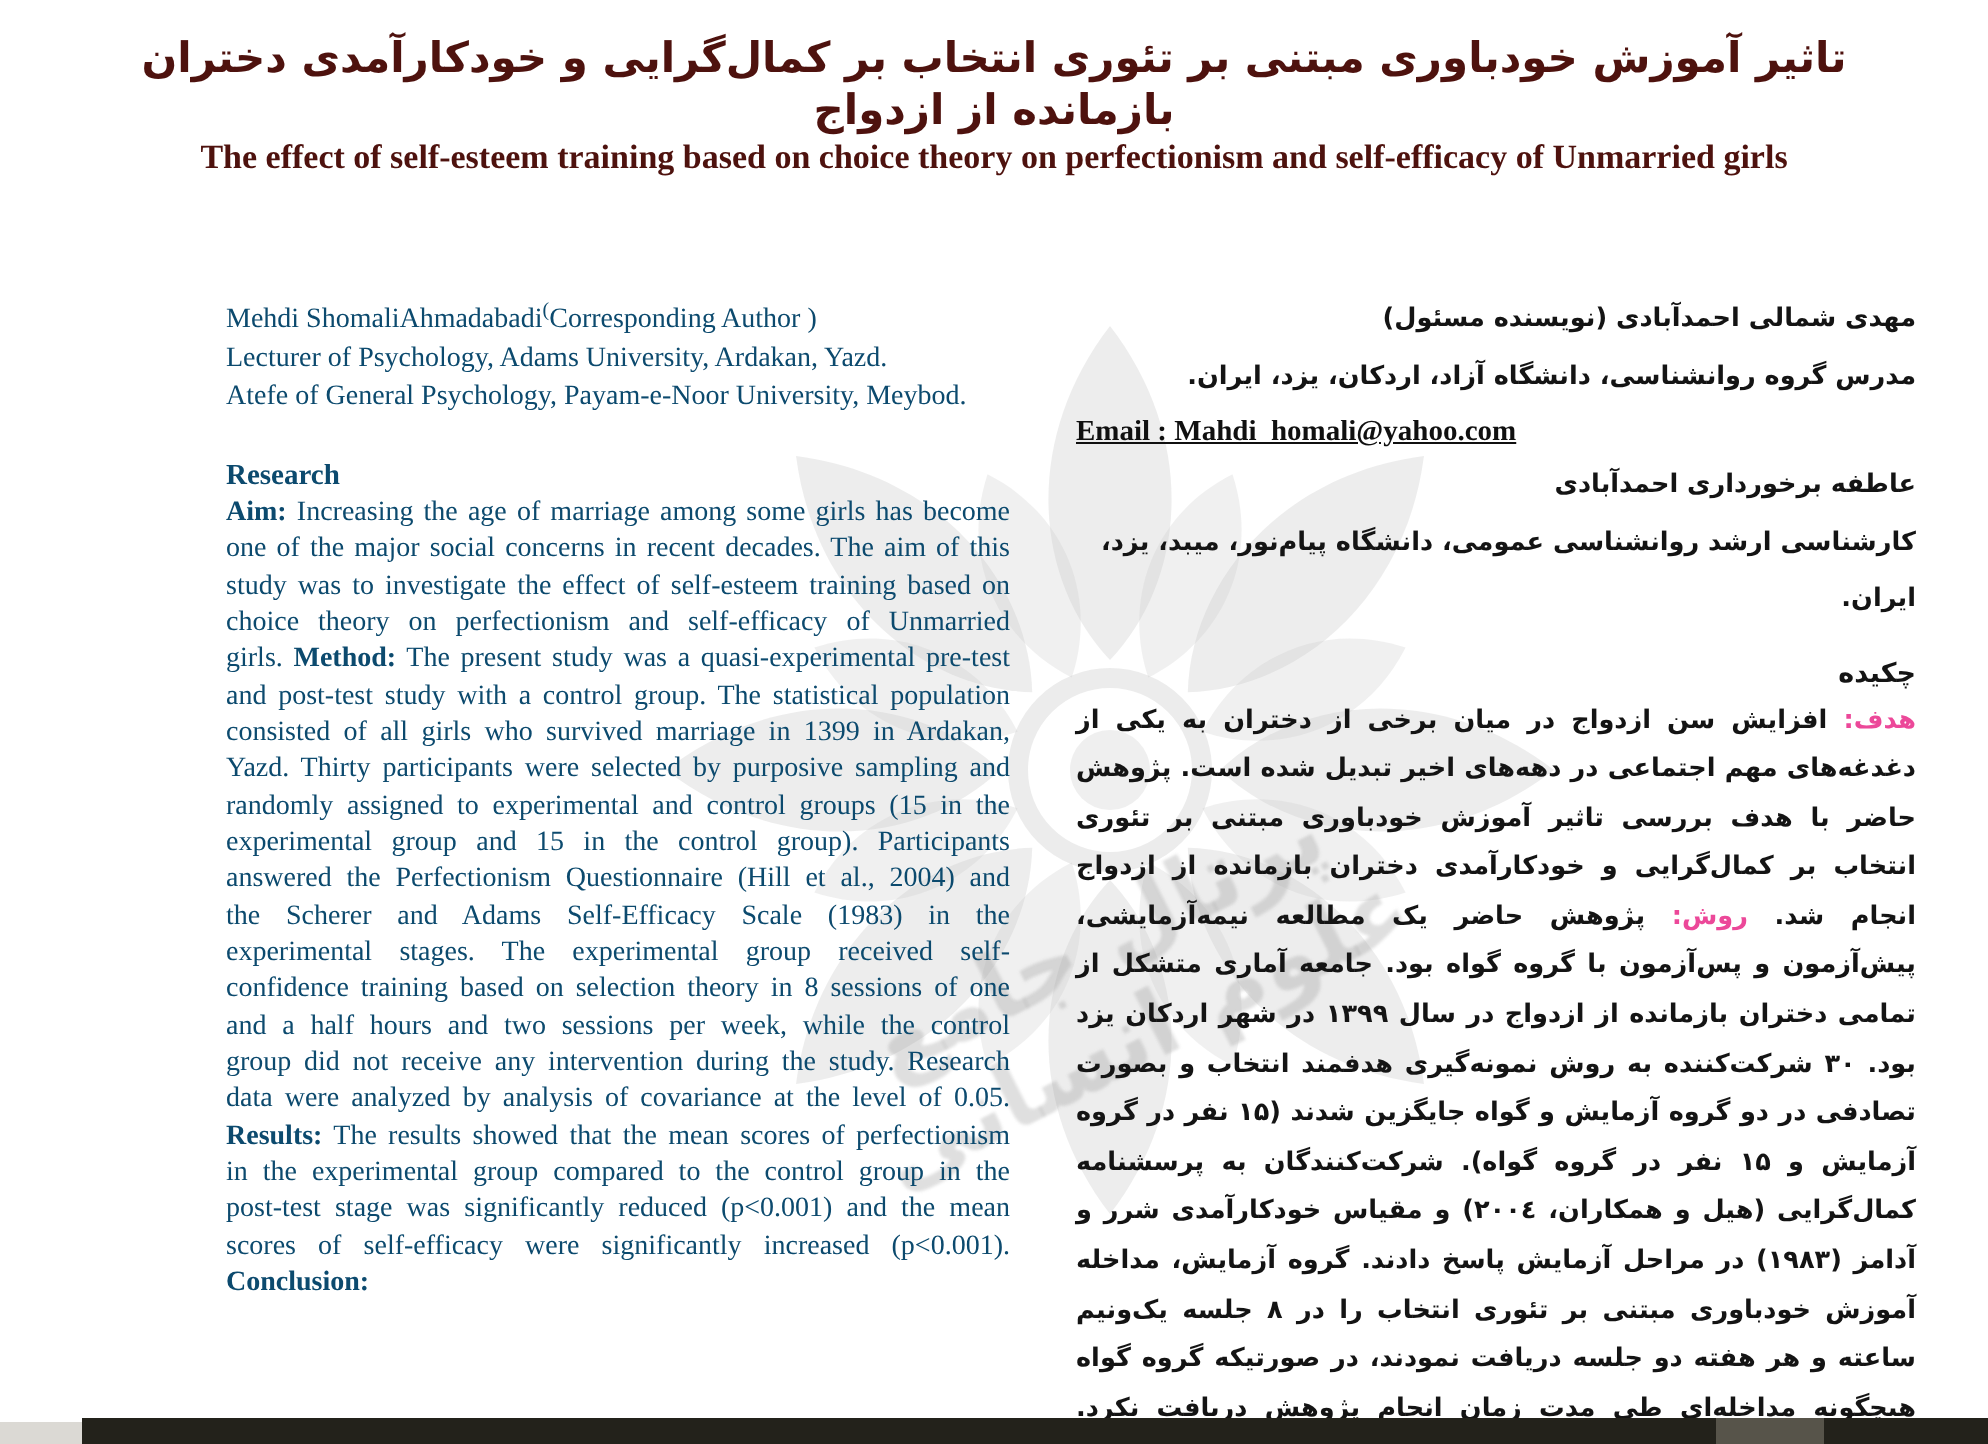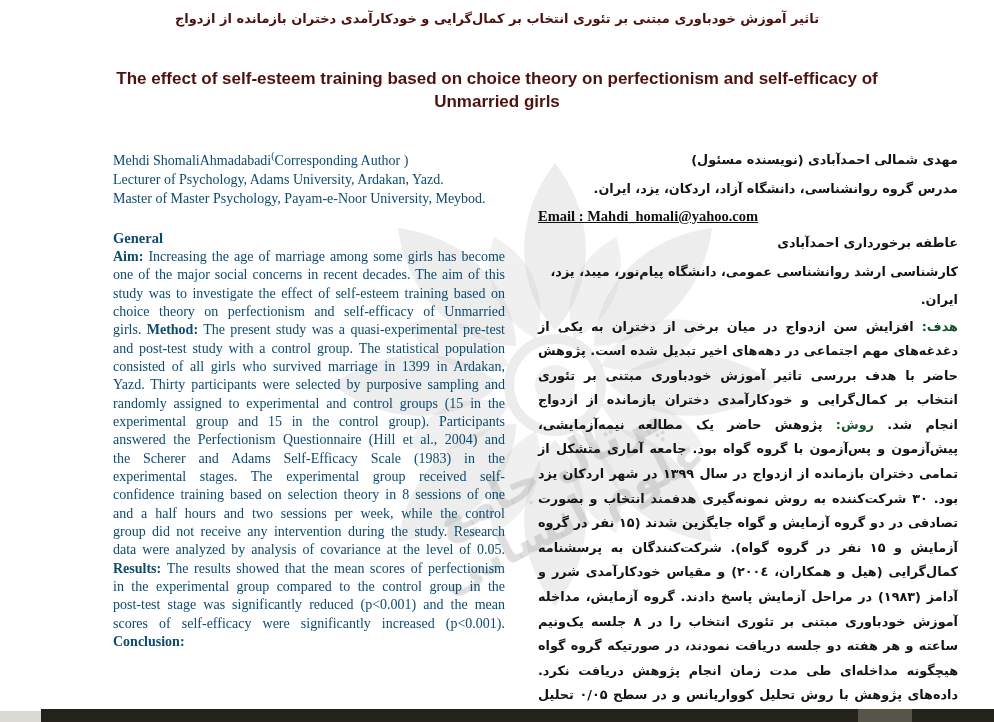--- a/index.html
+++ b/index.html
@@ -17,30 +17,30 @@
     transform:rotate(-27deg);
     direction:rtl;text-align:center;
     font-family:"DejaVu Sans",sans-serif;font-weight:bold;font-size:46px;
     color:rgba(148,148,148,0.30);
     filter:blur(0.7px);
     pointer-events:none;
     line-height:52px;
   }
   
   .title-fa{
-    position:absolute;top:6px;left:36px;right:36px;z-index:2;
+    position:absolute;top:16px;left:36px;right:36px;z-index:2;
     direction:rtl;text-align:center;
     font-family:"DejaVu Sans",sans-serif;font-weight:bold;
-    font-size:13px;line-height:26px;color:#4e120e;
+    font-size:21px;line-height:26px;color:#4e120e;
   }
   .title-en{
     position:absolute;top:67px;left:90px;right:90px;z-index:2;
     text-align:center;font-weight:bold;
     font-size:17px;line-height:23px;color:#4e120e;
-    font-family:Liberation Sans, sans-serif;
+    font-family:Liberation Serif, serif;
   }
   
   .col-en{
     position:absolute;left:113px;top:146px;width:392px;z-index:2;
     color:#0c4a6e;font-size:14px;
   }
   .authors-en{line-height:19.4px;}
   .authors-en .jline{text-align:justify;}
   .authors-en sup{font-size:10px;}
   .abstract-heading-en{
@@ -62,21 +62,21 @@
     direction:ltr;text-align:left;
     font-family:"Liberation Serif",serif;font-size:14.5px;font-weight:bold;
     color:#101010;line-height:26px;text-decoration:underline;
   }
   .abstract-heading-fa{
     font-weight:bold;font-size:13.5px;margin-top:14px;margin-bottom:4px;
   }
   .abstract-fa{
     margin:0;text-align:justify;line-height:24.6px;font-weight:bold;
   }
-  .abstract-fa .seg-label{font-weight:bold;color:#14532d;}
+  .abstract-fa .seg-label{font-weight:bold;color:#ec4899;}
   
   .bottom-bar{position:absolute;left:0;right:0;bottom:0;height:14px;z-index:5;}
   .bar-left-strip{position:absolute;left:0;bottom:0;width:41px;height:11px;background:#dbd9d4;}
   .bar-dark{position:absolute;left:41px;right:0;bottom:0;height:13px;background:#23221b;}
   .bar-light-seg{position:absolute;left:858px;bottom:0;width:54px;height:13px;background:#57544a;}
 </style>
 </head>
 <body>
 
 <div class="page">
@@ -110,36 +110,37 @@
 
   <div class="wm-callig">پرتال جامع علوم انسانی</div>
 
   <div class="title-fa">تاثیر آموزش خودباوری مبتنی بر تئوری انتخاب بر کمال‌گرایی و خودکارآمدی دختران بازمانده از ازدواج</div>
   <div class="title-en">The effect of self-esteem training based on choice theory on perfectionism and self-efficacy of Unmarried girls</div>
 
   <div class="col-en">
     <div class="authors-en">
       <div><span>Mehdi ShomaliAhmadabadi</span><sup>(</sup><span>Corresponding Author )</span></div>
       <div>Lecturer of Psychology, Adams University, Ardakan, Yazd.</div>
-      <div class="jline">Master of Master Psychology, Payam-e-Noor University, Meybod.</div>
+      <div class="jline">Atefe of General Psychology, Payam-e-Noor University, Meybod.</div>
     </div>
 
-    <div class="abstract-heading-en">General</div>
+    <div class="abstract-heading-en">Research</div>
     <p class="abstract-en"><span class="seg-label">Aim:</span> <span>Increasing the age of marriage among some girls has become one of the major social concerns in recent decades. The aim of this study was to investigate the effect of self-esteem training based on choice theory on perfectionism and self-efficacy of Unmarried girls.</span> <span class="seg-label">Method:</span> <span>The present study was a quasi-experimental pre-test and post-test study with a control group. The statistical population consisted of all girls who survived marriage in 1399 in Ardakan, Yazd. Thirty participants were selected by purposive sampling and randomly assigned to experimental and control groups (15 in the experimental group and 15 in the control group). Participants answered the Perfectionism Questionnaire (Hill et al., 2004) and the Scherer and Adams Self-Efficacy Scale (1983) in the experimental stages. The experimental group received self-confidence training based on selection theory in 8 sessions of one and a half hours and two sessions per week, while the control group did not receive any intervention during the study. Research data were analyzed by analysis of covariance at the level of 0.05.</span> <span class="seg-label">Results:</span> <span>The results showed that the mean scores of perfectionism in the experimental group compared to the control group in the post-test stage was significantly reduced (p&lt;0.001) and the mean scores of self-efficacy were significantly increased (p&lt;0.001).</span> <span class="seg-label">Conclusion:</span> <span></span></p>
   </div>
 
   <div class="col-fa">
     <div class="authors-fa">
       <div>مهدی شمالی احمدآبادی (نویسنده مسئول)</div>
       <div>مدرس گروه روانشناسی، دانشگاه آزاد، اردکان، یزد، ایران.</div>
       <div class="email-fa">Email : Mahdi_homali@yahoo.com</div>
       <div>عاطفه برخورداری احمدآبادی</div>
       <div>کارشناسی ارشد روانشناسی عمومی، دانشگاه پیام‌نور، میبد، یزد، ایران.</div>
     </div>
 
+    <div class="abstract-heading-fa">چکیده</div>
     <p class="abstract-fa"><span class="seg-label">هدف:</span> <span>افزایش سن ازدواج در میان برخی از دختران به یکی از دغدغه‌های مهم اجتماعی در دهه‌های اخیر تبدیل شده است. پژوهش حاضر با هدف بررسی تاثیر آموزش خودباوری مبتنی بر تئوری انتخاب بر کمال‌گرایی و خودکارآمدی دختران بازمانده از ازدواج انجام شد.</span> <span class="seg-label">روش:</span> <span>پژوهش حاضر یک مطالعه نیمه‌آزمایشی، پیش‌آزمون و پس‌آزمون با گروه گواه بود. جامعه آماری متشکل از تمامی دختران بازمانده از ازدواج در سال ۱۳۹۹ در شهر اردکان یزد بود. ۳۰ شرکت‌کننده به روش نمونه‌گیری هدفمند انتخاب و بصورت تصادفی در دو گروه آزمایش و گواه جایگزین شدند (۱۵ نفر در گروه آزمایش و ۱۵ نفر در گروه گواه). شرکت‌کنندگان به پرسشنامه کمال‌گرایی (هیل و همکاران، ۲۰۰٤) و مقیاس خودکارآمدی شرر و آدامز (۱۹۸۳) در مراحل آزمایش پاسخ دادند. گروه آزمایش، مداخله آموزش خودباوری مبتنی بر تئوری انتخاب را در ۸ جلسه یک‌ونیم ساعته و هر هفته دو جلسه دریافت نمودند، در صورتیکه گروه گواه هیچگونه مداخله‌ای طی مدت زمان انجام پژوهش دریافت نکرد. داده‌های پژوهش با روش تحلیل کوواریانس و در سطح ۰/۰۵ تحلیل شدند.</span>    </p>
   </div>
 
   <div class="bottom-bar">
     <div class="bar-left-strip"></div>
     <div class="bar-dark"></div>
     <div class="bar-light-seg"></div>
   </div>
 
 </div>

